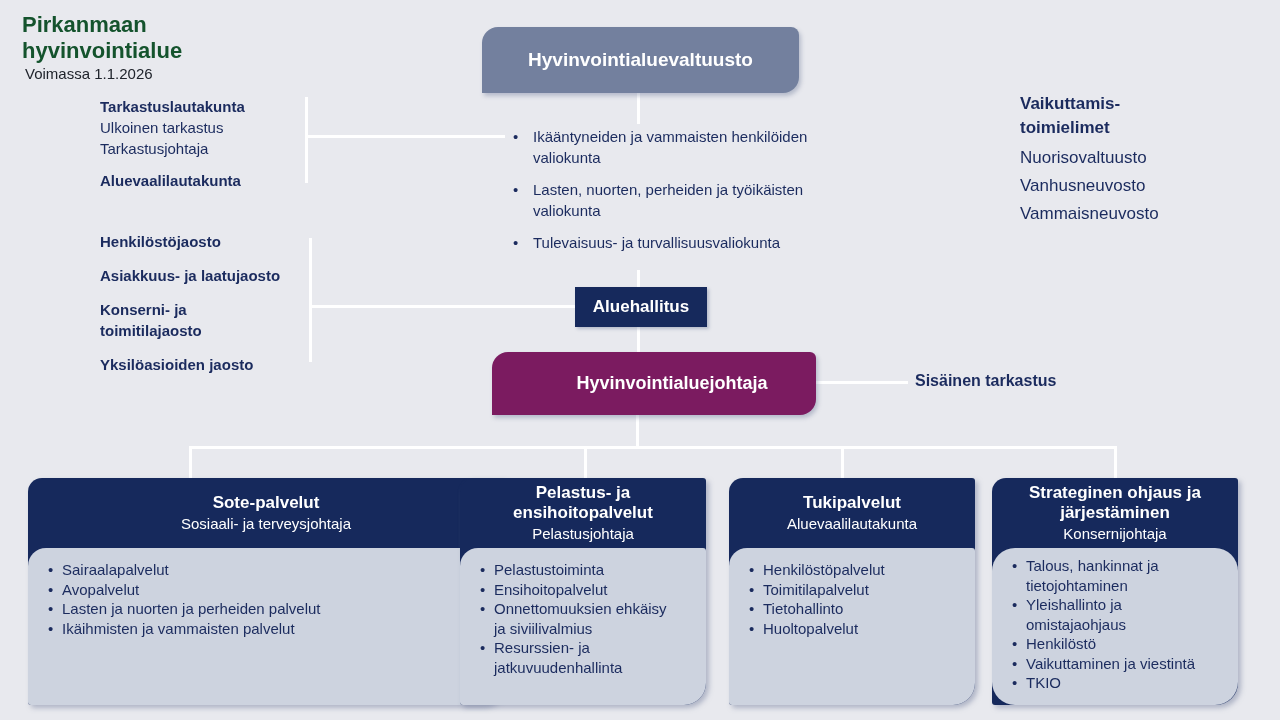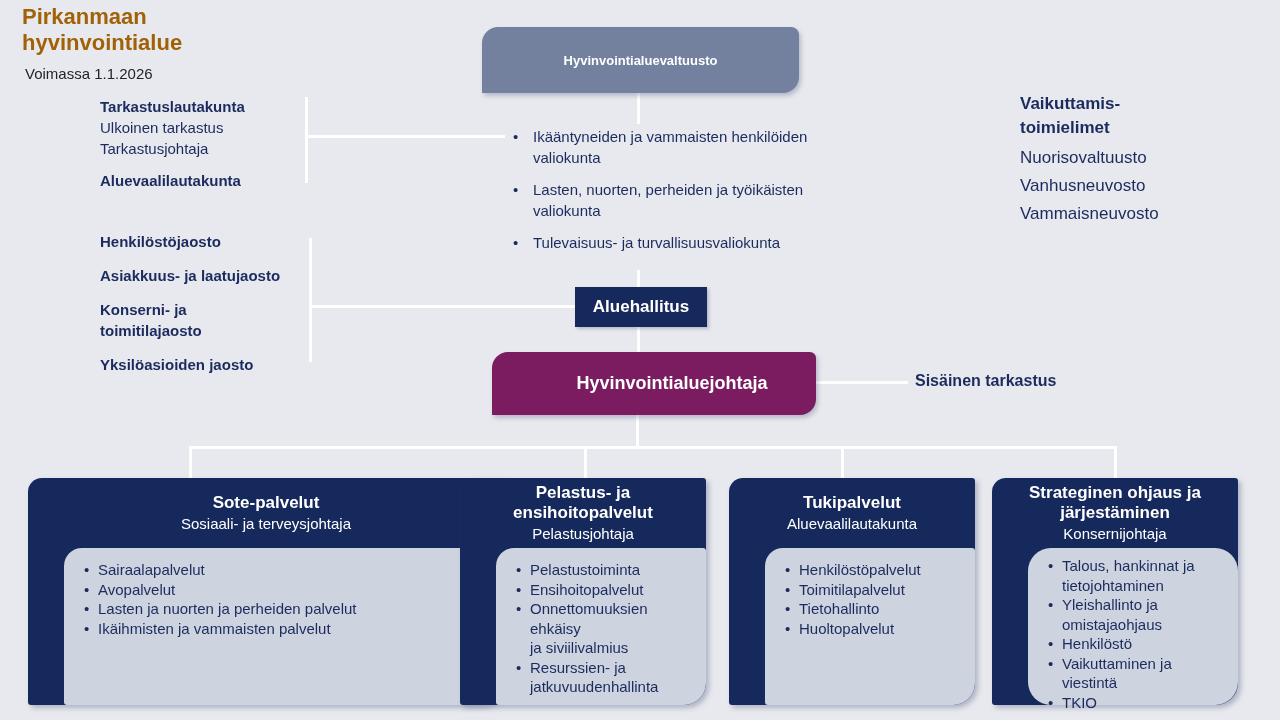--- a/index.html
+++ b/index.html
@@ -7,29 +7,29 @@
     position:relative;width:1280px;height:720px;overflow:hidden;
     background:#E8E9EE;
     font-family:"Liberation Sans","DejaVu Sans",sans-serif;
     color:#1B2B5E;
   }
   .abs{position:absolute;}
   .line{position:absolute;background:#FFFFFF;}
   .pre{white-space:pre-line;}
 
   
-  .logo{left:22px;top:4px;font-size:22px;font-weight:bold;line-height:26px;color:#a16207;}
+  .logo{left:22px;top:12px;font-size:22px;font-weight:bold;line-height:26px;color:#14532d;}
   .validity{left:25px;top:64px;font-size:15px;line-height:20px;color:#20242c;}
 
   
   .council-box{
     left:482px;top:27px;width:317px;height:66px;
     background:#73809E;border-radius:16px 8px 16px 0;
     display:flex;align-items:center;justify-content:center;
-    color:#FFFFFF;font-size:13px;font-weight:bold;
+    color:#FFFFFF;font-size:19px;font-weight:bold;
     box-shadow:2px 3px 4px rgba(120,130,160,0.45);
   }
 
   
   .committees{left:505px;top:124px;width:368px;background:#E8E9EE;padding:2px 0 6px 0;}
   .committees ul,.card-body ul{list-style:none;margin:0;padding:0;}
   .committees li{
     position:relative;padding-left:28px;margin:0 0 11px 0;
     font-size:15px;line-height:21px;white-space:pre-line;
   }
@@ -74,21 +74,21 @@
   }
   .card-header{
     height:70px;display:flex;flex-direction:column;align-items:center;justify-content:center;
     color:#FFFFFF;text-align:center;padding:0 6px;box-sizing:border-box;
   }
   .card-title{font-size:17px;font-weight:bold;line-height:20px;white-space:pre-line;}
   .card-sub{font-size:15px;line-height:19px;margin-top:1px;}
   .card-body{
     position:absolute;left:0;right:0;top:70px;bottom:0;
     background:#CDD3DF;border-radius:18px 3px 22px 3px;
-    padding:12px 8px 0 12px;box-sizing:border-box;color:#1B2B5E;margin-left:36px;
+    padding:12px 8px 0 12px;box-sizing:border-box;color:#1B2B5E;
   }
   .card-body li{
     position:relative;padding-left:22px;margin:0;
     font-size:15px;line-height:19.5px;white-space:pre-line;
   }
   .card4 .card-body{padding-top:8px;border-radius:23px;}
 </style>
 </head>
 <body>
 

